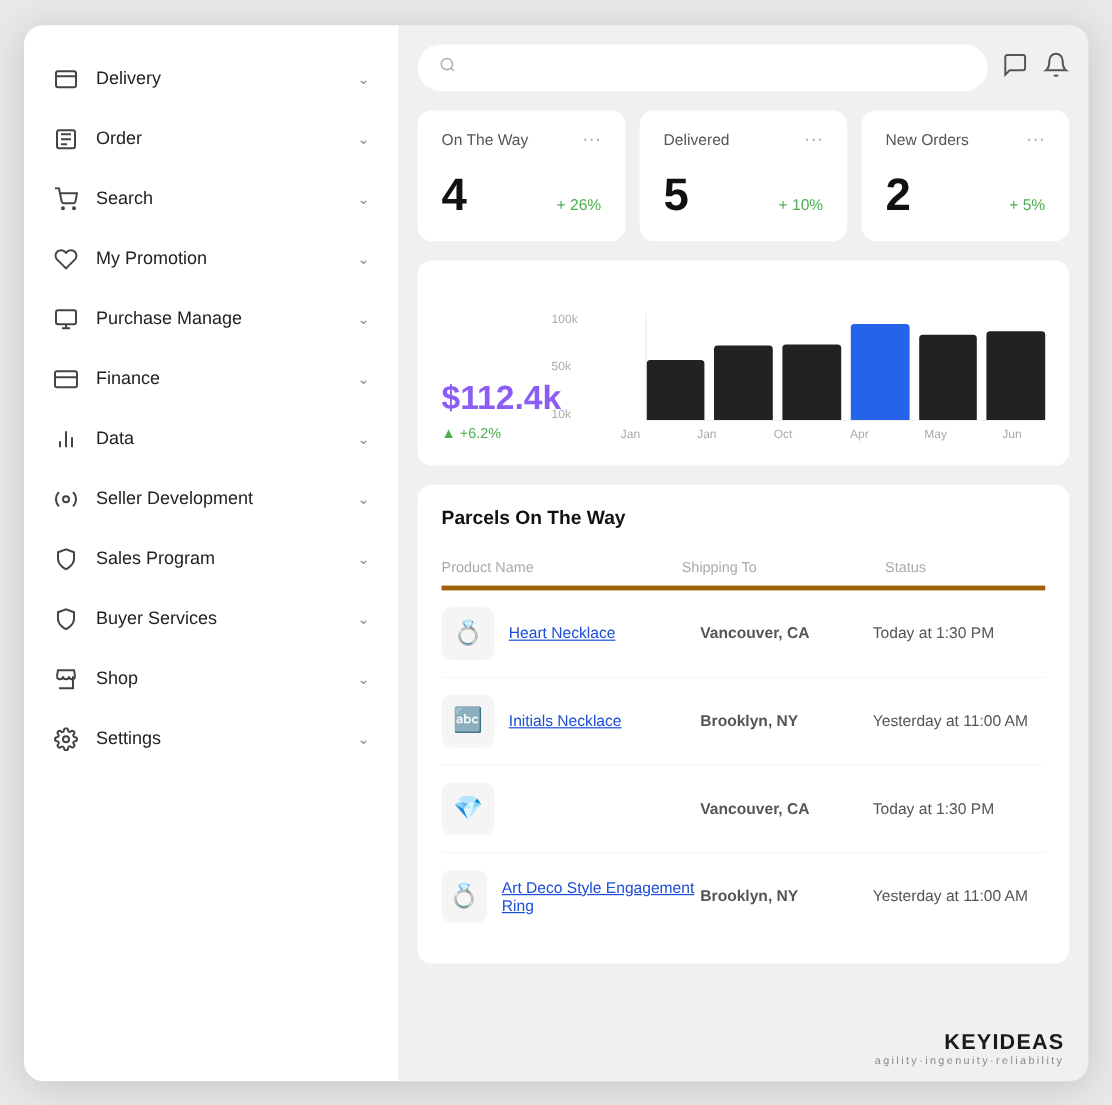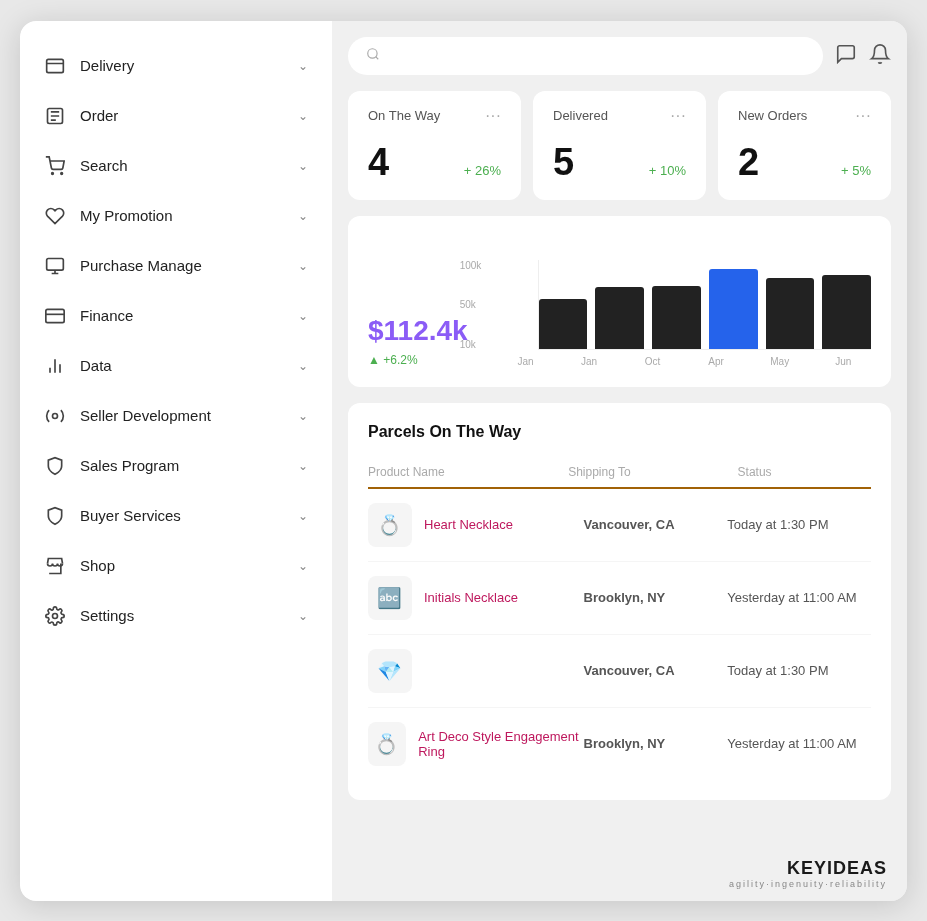--- a/index.html
+++ b/index.html
@@ -259,21 +259,21 @@
     }
     .parcels-title {
       font-size: 16px;
       font-weight: 600;
       color: #111;
       margin-bottom: 16px;
     }
     .table-header {
       display: flex;
       padding: 8px 0;
-      border-bottom: 2px solid #a16207;
+      border-bottom: 4px solid #a16207;
     }
     .th {
       font-size: 12px;
       color: #aaa;
       font-weight: 500;
     }
     .th-product { flex: 3; }
     .th-shipping { flex: 2; }
     .th-status { flex: 2; margin-left: 36px; }
     .table-row {
@@ -294,22 +294,23 @@
       height: 44px;
       background: #f5f5f5;
       border-radius: 8px;
       display: flex;
       align-items: center;
       justify-content: center;
       font-size: 20px;
     }
     .product-name {
       font-size: 13px;
-      color: #be185d;
+      color: #1d4ed8;
       font-weight: 500;
+      text-decoration: underline;
     }
     .td-shipping {
       flex: 2;
       font-size: 13px;
       color: #555;
       font-weight: bold;
     }
     .td-status {
       flex: 2;
       font-size: 13px;

